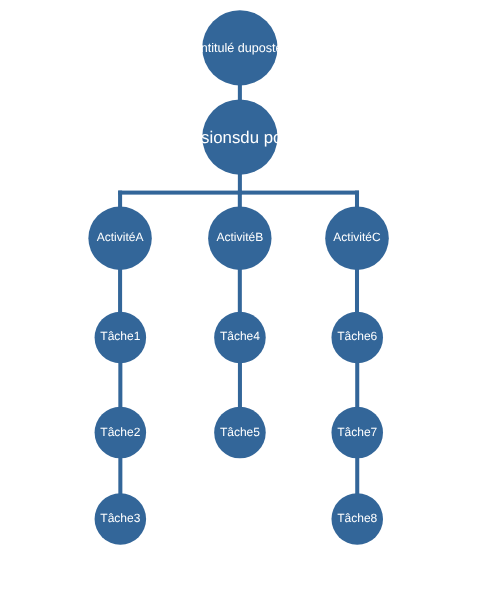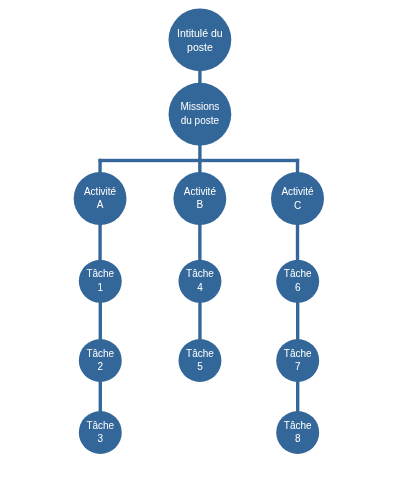--- a/index.html
+++ b/index.html
@@ -1,21 +1,21 @@
 <!DOCTYPE html>
 <html><head>
 <meta charset="utf-8">
 <style>
   html,body{margin:0;padding:0;background:#ffffff;}
   body{width:400px;height:500px;overflow:hidden;
        font-family:"Liberation Sans",sans-serif;
        -webkit-font-smoothing:antialiased;}
   #stage{position:relative;width:400px;height:500px;background:#ffffff;overflow:hidden;}
   #svg{position:absolute;left:0;top:0;display:block;}
-  .node{position:absolute;display:flex;flex-direction:column;
+  .node{position:absolute;display:flex;flex-direction:row;
         align-items:center;justify-content:center;text-align:center;
         color:#ffffff;box-sizing:border-box;}
   .node .ln{display:block;white-space:nowrap;transform:translateZ(0);}
 </style>
 </head>
 <body>
 
 <div id="stage">
   <svg id="svg" width="400" height="500" viewBox="0 0 400 500">
       <rect x="198.22" y="70.225" width="3.36" height="13.600000000000009" fill="#336699"></rect>
@@ -44,21 +44,21 @@
       <circle cx="199.95" cy="360.49" r="21.475" fill="#336699"></circle>
       <circle cx="297.7" cy="281.29" r="21.475" fill="#336699"></circle>
       <circle cx="297.7" cy="360.49" r="21.475" fill="#336699"></circle>
       <circle cx="297.7" cy="432.5" r="21.475" fill="#336699"></circle>
     </svg>
   <div id="nodes">
       <div class="node" style="left: 168.525px; top: 8.475px; width: 62.75px; height: 62.75px; color: rgb(255, 255, 255); font-size: 10.5px; line-height: 14px;">
         <span class="ln">Intitulé du</span>
         <span class="ln">poste</span>
       </div>
-      <div class="node" style="left: 168.525px; top: 82.825px; width: 62.75px; height: 62.75px; color: rgb(255, 255, 255); font-size: 10px; line-height: 14px;">
+      <div class="node" style="left: 168.525px; top: 82.825px; width: 62.75px; height: 62.75px; color: rgb(255, 255, 255); font-size: 14px; line-height: 14px;">
         <span class="ln">Missions</span>
         <span class="ln">du poste</span>
       </div>
       <div class="node" style="left: 73.645px; top: 172.075px; width: 52.85px; height: 52.85px; color: rgb(255, 255, 255); font-size: 10px; line-height: 13.9px;">
         <span class="ln">Activité</span>
         <span class="ln">A</span>
       </div>
       <div class="node" style="left: 173.425px; top: 172.075px; width: 52.85px; height: 52.85px; color: rgb(255, 255, 255); font-size: 10px; line-height: 13.9px;">
         <span class="ln">Activité</span>
         <span class="ln">B</span>

